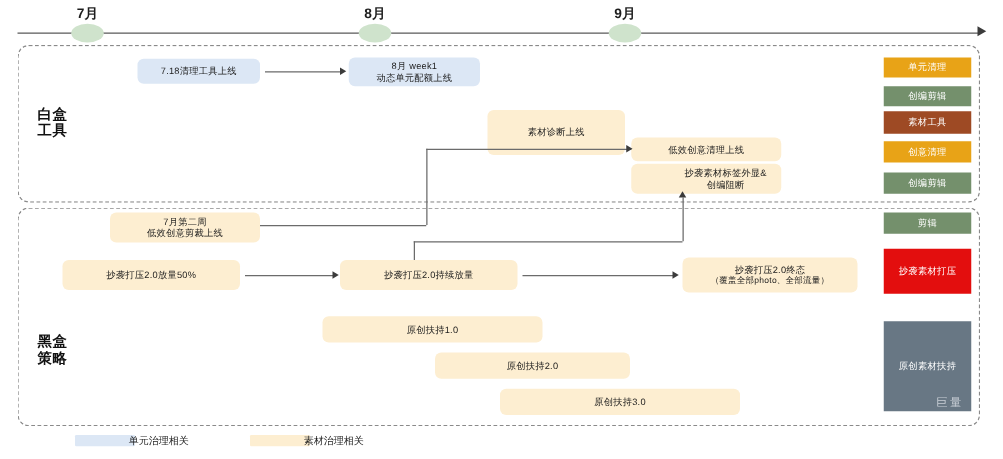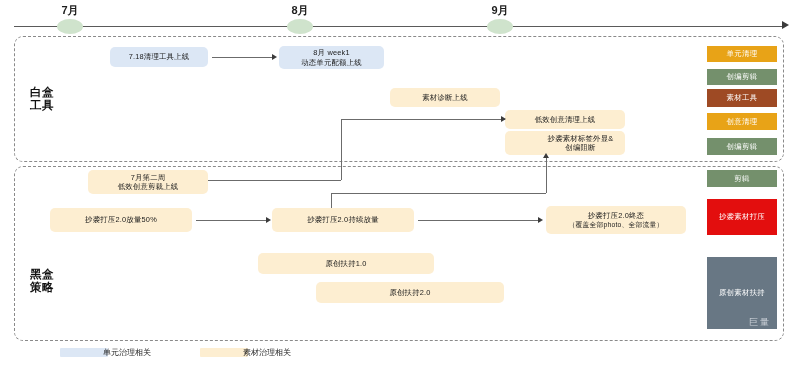--- a/index.html
+++ b/index.html
@@ -89,21 +89,21 @@
   </div>
 
   <div class="ln lh" style="left:212px;top:57px;width:62px;"></div>
   <div class="ah-r" style="left:272px;top:53.8px;"></div>
 
   <div class="node n-blue" style="left:279px;top:46px;width:105px;height:23px;flex-direction:column;">
     <span>8月 week1</span>
     <span>动态单元配额上线</span>
   </div>
 
-  <div class="node n-cream" style="left:390px;top:88px;width:110px;height:19px;">
+  <div class="node n-cream" style="left:390px;top:88px;width:110px;height:36px;">
     <span>素材诊断上线</span>
   </div>
 
   <div class="node n-cream" style="left:505px;top:110px;width:120px;height:19px;">
     <span>低效创意清理上线</span>
   </div>
 
   <div class="node n-cream" style="left:505px;top:131px;width:120px;height:24px;flex-direction:column;padding-left:35px;">
     <span>抄袭素材标签外显&amp;</span>
     <span>创编阻断</span>
@@ -161,22 +161,25 @@
   <div class="ah-r" style="left:538px;top:216.8px;"></div>
 
   <div class="node n-cream" style="left:546px;top:206px;width:140px;height:28px;flex-direction:column;">
     <span>抄袭打压2.0终态</span>
     <span style="font-size:6.8px;">（覆盖全部photo、全部流量）</span>
   </div>
 
   <div class="node n-cream" style="left:258px;top:253px;width:176px;height:21px;justify-content:center;">
     <span>原创扶持1.0</span>
   </div>
-  <div class="node n-cream" style="left:316px;top:282px;width:188px;height:21px;align-items:center;">
+  <div class="node n-cream" style="left:348px;top:282px;width:156px;height:21px;align-items:center;">
     <span>原创扶持2.0</span>
+  </div>
+  <div class="node n-cream" style="left:400px;top:311px;width:192px;height:21px;">
+    <span>原创扶持3.0</span>
   </div>
 
   <div class="chip" style="left:707px;top:170px;width:70px;height:17px;background:#74906c;">
     <span>剪辑</span>
   </div>
   <div class="chip" style="left:707px;top:257px;width:70px;height:72px;background:#687784;">
     <span>原创素材扶持</span>
     <span class="chip-wm">巨量</span>
   </div>
   <div class="chip" style="left:707px;top:199px;width:70px;height:36px;background:#e30e0e;">

